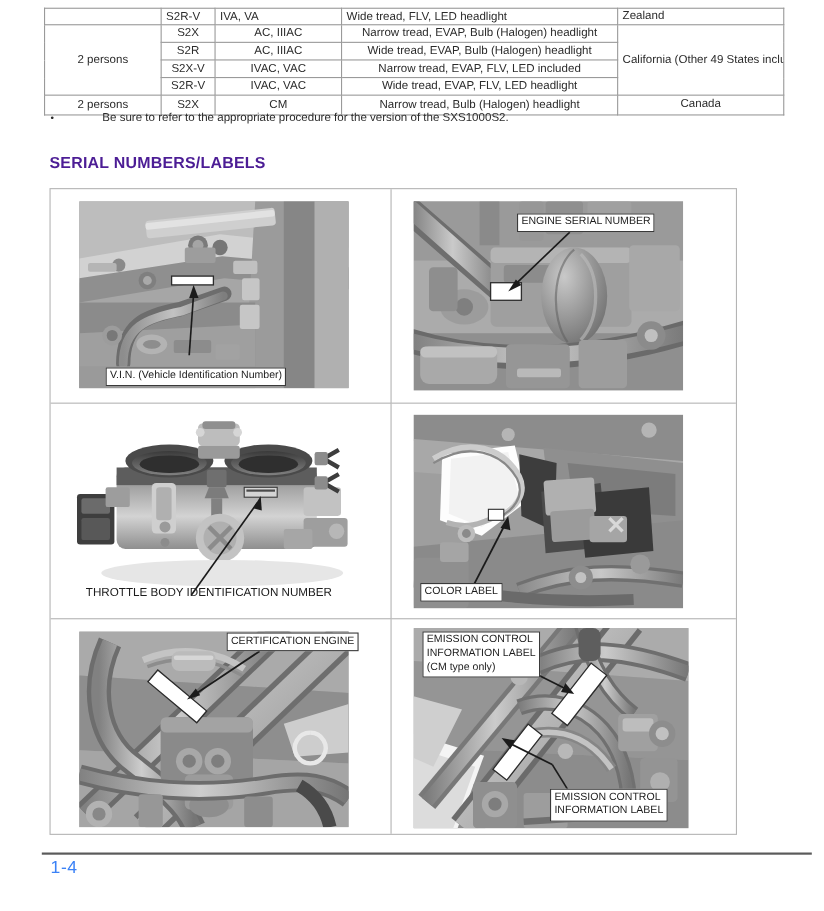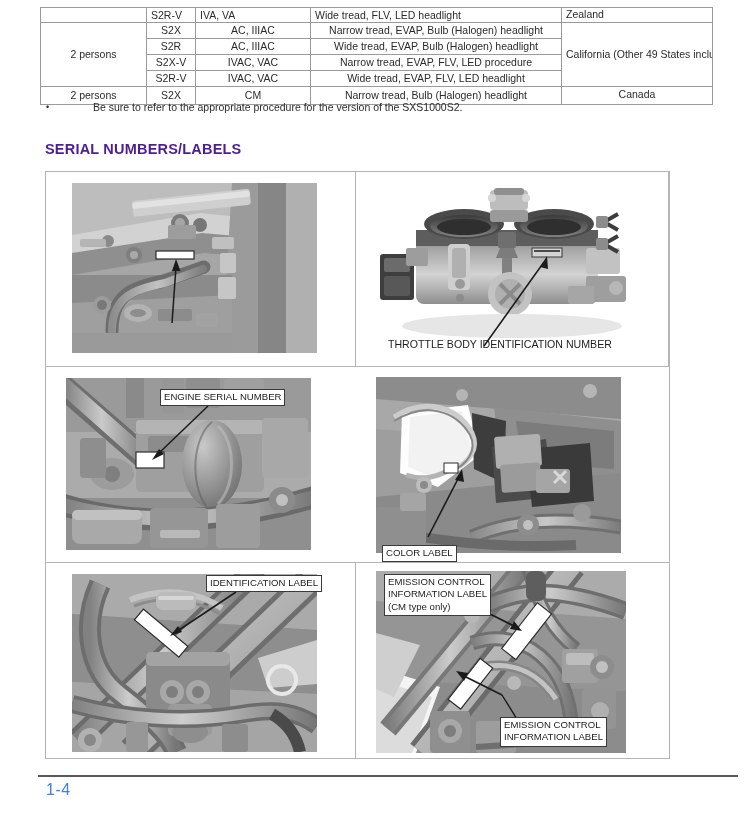--- a/index.html
+++ b/index.html
@@ -165,21 +165,21 @@
         <td class="c-region" rowspan="4">California (Other 49 States included)</td>
       </tr>
       <tr class="r-norm">
         <td class="c-type">S2R</td>
         <td class="c-code">AC, IIIAC</td>
         <td class="c-desc">Wide tread, EVAP, Bulb (Halogen) headlight</td>
       </tr>
       <tr class="r-norm">
         <td class="c-type">S2X-V</td>
         <td class="c-code">IVAC, VAC</td>
-        <td class="c-desc">Narrow tread, EVAP, FLV, LED procedure</td>
+        <td class="c-desc">Narrow tread, EVAP, FLV, LED included</td>
       </tr>
       <tr class="r-norm">
         <td class="c-type">S2R-V</td>
         <td class="c-code">IVAC, VAC</td>
         <td class="c-desc">Wide tread, EVAP, FLV, LED headlight</td>
       </tr>
       <tr class="r-norm">
         <td class="c-persons">2 persons</td>
         <td class="c-type">S2X</td>
         <td class="c-code">CM</td>
@@ -254,20 +254,86 @@
         <rect x="0" y="150" width="160" height="20" fill="#9a9a9a"></rect>
 
         <rect x="84" y="68" width="38" height="8" fill="#ffffff" stroke="#2b2b2b" stroke-width="1.2"></rect>
       </svg>
     </div>
 
     <svg class="leader" style="left:26px; top:11px;" width="245" height="170">
       <line x1="100" y1="140" x2="104" y2="84" stroke="#1b1b1b" stroke-width="1.5"></line>
       <polygon points="104,76 100,88 108.5,88" fill="#1b1b1b"></polygon>
     </svg>
+    <div class="callout" style="left:50px; top:162px;">
+      <span>V.I.N. (Vehicle Identification Number)</span>
+    </div>
+  </div>
+
+  <div class="fig-cell col-2 row-1">
+    <div class="photo" style="left:20px; top:11px; width:245px; height:172px;">
+      <svg width="245" height="172" viewBox="0 0 245 172" style="display:block">
+        <defs>
+          <linearGradient id="g2a" x1="0" y1="0" x2="1" y2="0">
+            <stop offset="0" stop-color="#7d7d7d"></stop>
+              <stop offset="0.45" stop-color="#cacaca"></stop>
+              <stop offset="1" stop-color="#767676"></stop>
+          </linearGradient>
+          <radialGradient id="g2b" cx="0.35" cy="0.3" r="0.8">
+            <stop offset="0" stop-color="#c9c9c9"></stop>
+              <stop offset="1" stop-color="#6e6e6e"></stop>
+          </radialGradient>
+        </defs>
+        <rect width="245" height="172" fill="#a3a3a3"></rect>
+        <rect x="0" y="0" width="245" height="54" fill="#9a9a9a"></rect>
+        <rect x="0" y="54" width="245" height="66" fill="#ababab"></rect>
+        <rect x="0" y="120" width="245" height="52" fill="#8f8f8f"></rect>
+
+        <path d="M-6 6 L86 86" stroke="#6e6e6e" stroke-width="24" fill="none" stroke-linecap="round"></path>
+        <path d="M-4 6 L84 84" stroke="url(#g2a)" stroke-width="16" fill="none" stroke-linecap="round"></path>
+        <rect x="60" y="0" width="18" height="40" fill="#8a8a8a"></rect>
+        <rect x="96" y="0" width="22" height="36" rx="3" fill="#979797"></rect>
+        <rect x="120" y="0" width="34" height="30" rx="3" fill="#8f8f8f"></rect>
+        <rect x="158" y="0" width="40" height="26" rx="3" fill="#a0a0a0"></rect>
+
+        <rect x="70" y="42" width="128" height="72" rx="5" fill="#9f9f9f"></rect>
+        <rect x="70" y="42" width="128" height="14" rx="4" fill="#b4b4b4"></rect>
+        <rect x="82" y="58" width="42" height="16" rx="3" fill="#8c8c8c"></rect>
+        <rect x="130" y="58" width="30" height="14" rx="3" fill="#929292"></rect>
+
+        <ellipse cx="146" cy="86" rx="30" ry="44" fill="url(#g2b)"></ellipse>
+        <path d="M146 44 C126 60 124 106 140 128" stroke="#5e5e5e" stroke-width="2" fill="none" opacity="0.55"></path>
+        <path d="M152 48 C170 66 170 106 152 126" stroke="#bdbdbd" stroke-width="3" fill="none" opacity="0.6"></path>
+
+        <ellipse cx="46" cy="96" rx="22" ry="16" fill="#9c9c9c"></ellipse>
+        <circle cx="46" cy="96" r="8" fill="#7f7f7f"></circle>
+        <rect x="14" y="60" width="26" height="40" rx="4" fill="#8e8e8e"></rect>
+
+        <path d="M-6 126 C70 150 160 146 252 118" stroke="#6a6a6a" stroke-width="22" fill="none"></path>
+        <path d="M-6 126 C70 148 160 144 252 118" stroke="url(#g2a)" stroke-width="14" fill="none"></path>
+
+        <rect x="6" y="132" width="70" height="34" rx="8" fill="#a9a9a9"></rect>
+        <rect x="6" y="132" width="70" height="10" rx="5" fill="#c1c1c1"></rect>
+        <rect x="84" y="130" width="58" height="40" rx="4" fill="#969696"></rect>
+        <rect x="94" y="152" width="40" height="8" rx="2" fill="#b9b9b9"></rect>
+        <rect x="150" y="126" width="44" height="44" rx="4" fill="#9d9d9d"></rect>
+        <circle cx="216" cy="122" r="13" fill="#8b8b8b"></circle>
+          <circle cx="216" cy="122" r="6" fill="#c0c0c0"></circle>
+        <rect x="196" y="40" width="46" height="60" rx="4" fill="#a8a8a8"></rect>
+
+        <rect x="70" y="74" width="28" height="16" fill="#ffffff" stroke="#2f2f2f" stroke-width="1.2"></rect>
+      </svg>
+    </div>
+    <svg class="leader" style="left:20px; top:11px;" width="245" height="172">
+      <line x1="142" y1="28" x2="92" y2="76" stroke="#1b1b1b" stroke-width="1.5"></line>
+      <polygon points="86,82 98,76 93,71" fill="#1b1b1b"></polygon>
+    </svg>
+    <div class="callout" style="left:114px; top:22px;">
+      <span>ENGINE SERIAL NUMBER</span>
+    </div>
   </div>
 
   <div class="fig-cell col-1 row-2">
     <div class="photo" style="left:16px; top:14px; width:270px; height:152px; background:#ffffff;">
       <svg width="270" height="152" viewBox="0 0 270 152" style="display:block">
         <defs>
           <linearGradient id="g3body" x1="0" y1="0" x2="0" y2="1">
             <stop offset="0" stop-color="#6d6d6d"></stop>
               <stop offset="0.25" stop-color="#a4a4a4"></stop>
             <stop offset="0.6" stop-color="#d3d3d3"></stop>
@@ -329,83 +395,20 @@
         <rect x="160" y="62" width="30" height="9" fill="#d4d4d4" stroke="#3a3a3a" stroke-width="1"></rect>
         <rect x="162" y="64" width="26" height="2" fill="#4a4a4a"></rect>
       </svg>
     </div>
     <svg class="leader" style="left:16px; top:14px;" width="270" height="168">
       <line x1="112" y1="160" x2="172" y2="76" stroke="#1b1b1b" stroke-width="1.5"></line>
       <polygon points="175,70 168,81 176,83" fill="#1b1b1b"></polygon>
     </svg>
     <div class="callout noborder" style="left:32px; top:166px; font-size:10.6px; padding:0;">
       <span>THROTTLE BODY IDENTIFICATION NUMBER</span>
-    </div>
-  </div>
-
-  <div class="fig-cell col-2 row-1">
-    <div class="photo" style="left:20px; top:11px; width:245px; height:172px;">
-      <svg width="245" height="172" viewBox="0 0 245 172" style="display:block">
-        <defs>
-          <linearGradient id="g2a" x1="0" y1="0" x2="1" y2="0">
-            <stop offset="0" stop-color="#7d7d7d"></stop>
-              <stop offset="0.45" stop-color="#cacaca"></stop>
-              <stop offset="1" stop-color="#767676"></stop>
-          </linearGradient>
-          <radialGradient id="g2b" cx="0.35" cy="0.3" r="0.8">
-            <stop offset="0" stop-color="#c9c9c9"></stop>
-              <stop offset="1" stop-color="#6e6e6e"></stop>
-          </radialGradient>
-        </defs>
-        <rect width="245" height="172" fill="#a3a3a3"></rect>
-        <rect x="0" y="0" width="245" height="54" fill="#9a9a9a"></rect>
-        <rect x="0" y="54" width="245" height="66" fill="#ababab"></rect>
-        <rect x="0" y="120" width="245" height="52" fill="#8f8f8f"></rect>
-
-        <path d="M-6 6 L86 86" stroke="#6e6e6e" stroke-width="24" fill="none" stroke-linecap="round"></path>
-        <path d="M-4 6 L84 84" stroke="url(#g2a)" stroke-width="16" fill="none" stroke-linecap="round"></path>
-        <rect x="60" y="0" width="18" height="40" fill="#8a8a8a"></rect>
-        <rect x="96" y="0" width="22" height="36" rx="3" fill="#979797"></rect>
-        <rect x="120" y="0" width="34" height="30" rx="3" fill="#8f8f8f"></rect>
-        <rect x="158" y="0" width="40" height="26" rx="3" fill="#a0a0a0"></rect>
-
-        <rect x="70" y="42" width="128" height="72" rx="5" fill="#9f9f9f"></rect>
-        <rect x="70" y="42" width="128" height="14" rx="4" fill="#b4b4b4"></rect>
-        <rect x="82" y="58" width="42" height="16" rx="3" fill="#8c8c8c"></rect>
-        <rect x="130" y="58" width="30" height="14" rx="3" fill="#929292"></rect>
-
-        <ellipse cx="146" cy="86" rx="30" ry="44" fill="url(#g2b)"></ellipse>
-        <path d="M146 44 C126 60 124 106 140 128" stroke="#5e5e5e" stroke-width="2" fill="none" opacity="0.55"></path>
-        <path d="M152 48 C170 66 170 106 152 126" stroke="#bdbdbd" stroke-width="3" fill="none" opacity="0.6"></path>
-
-        <ellipse cx="46" cy="96" rx="22" ry="16" fill="#9c9c9c"></ellipse>
-        <circle cx="46" cy="96" r="8" fill="#7f7f7f"></circle>
-        <rect x="14" y="60" width="26" height="40" rx="4" fill="#8e8e8e"></rect>
-
-        <path d="M-6 126 C70 150 160 146 252 118" stroke="#6a6a6a" stroke-width="22" fill="none"></path>
-        <path d="M-6 126 C70 148 160 144 252 118" stroke="url(#g2a)" stroke-width="14" fill="none"></path>
-
-        <rect x="6" y="132" width="70" height="34" rx="8" fill="#a9a9a9"></rect>
-        <rect x="6" y="132" width="70" height="10" rx="5" fill="#c1c1c1"></rect>
-        <rect x="84" y="130" width="58" height="40" rx="4" fill="#969696"></rect>
-        <rect x="94" y="152" width="40" height="8" rx="2" fill="#b9b9b9"></rect>
-        <rect x="150" y="126" width="44" height="44" rx="4" fill="#9d9d9d"></rect>
-        <circle cx="216" cy="122" r="13" fill="#8b8b8b"></circle>
-          <circle cx="216" cy="122" r="6" fill="#c0c0c0"></circle>
-        <rect x="196" y="40" width="46" height="60" rx="4" fill="#a8a8a8"></rect>
-
-        <rect x="70" y="74" width="28" height="16" fill="#ffffff" stroke="#2f2f2f" stroke-width="1.2"></rect>
-      </svg>
-    </div>
-    <svg class="leader" style="left:20px; top:11px;" width="245" height="172">
-      <line x1="142" y1="28" x2="92" y2="76" stroke="#1b1b1b" stroke-width="1.5"></line>
-      <polygon points="86,82 98,76 93,71" fill="#1b1b1b"></polygon>
-    </svg>
-    <div class="callout" style="left:114px; top:22px;">
-      <span>ENGINE SERIAL NUMBER</span>
     </div>
   </div>
 
   <div class="fig-cell col-2 row-2">
     <div class="photo" style="left:20px; top:10px; width:245px; height:176px;">
       <svg width="245" height="176" viewBox="0 0 245 176" style="display:block">
         <defs>
           <linearGradient id="g4a" x1="0" y1="0" x2="1" y2="0">
             <stop offset="0" stop-color="#8a8a8a"></stop>
               <stop offset="0.5" stop-color="#c8c8c8"></stop>
@@ -450,21 +453,21 @@
         <rect x="0" y="130" width="50" height="46" rx="4" fill="#8f8f8f"></rect>
         <rect x="24" y="116" width="26" height="18" rx="3" fill="#a5a5a5"></rect>
 
         <rect x="68" y="86" width="14" height="10" fill="#ffffff" stroke="#2b2b2b" stroke-width="1"></rect>
       </svg>
     </div>
     <svg class="leader" style="left:20px; top:10px;" width="245" height="176">
       <line x1="52" y1="160" x2="84" y2="98" stroke="#1b1b1b" stroke-width="1.6"></line>
       <polygon points="86,92 79,103 88,105" fill="#1b1b1b"></polygon>
     </svg>
-    <div class="callout" style="left:26px; top:178px;">
+    <div class="callout" style="left:26px; top:163px;">
       <span>COLOR LABEL</span>
     </div>
   </div>
 
   <div class="fig-cell col-1 row-3">
     <div class="photo" style="left:26px; top:11px; width:245px; height:178px;">
       <svg width="245" height="178" viewBox="0 0 245 178" style="display:block">
         <defs>
           <linearGradient id="g5a" x1="0" y1="0" x2="1" y2="0">
             <stop offset="0" stop-color="#818181"></stop>
@@ -518,21 +521,21 @@
         <g transform="rotate(40 88 62)">
           <rect x="58" y="52" width="58" height="14" fill="#ffffff" stroke="#2c2c2c" stroke-width="1.2"></rect>
         </g>
       </svg>
     </div>
     <svg class="leader" style="left:26px; top:11px;" width="245" height="178">
       <line x1="164" y1="18" x2="104" y2="58" stroke="#1b1b1b" stroke-width="1.6"></line>
       <polygon points="98,62 110,58 106,52" fill="#1b1b1b"></polygon>
     </svg>
     <div class="callout" style="left:160px; top:12px;">
-      <span>IDENTIFICATION LABEL</span>
+      <span>CERTIFICATION ENGINE</span>
     </div>
   </div>
 
   <div class="fig-cell col-2 row-3">
     <div class="photo" style="left:20px; top:8px; width:250px; height:182px;">
       <svg width="250" height="182" viewBox="0 0 250 182" style="display:block">
         <defs>
           <linearGradient id="g6a" x1="0" y1="0" x2="1" y2="0">
             <stop offset="0" stop-color="#7c7c7c"></stop>
               <stop offset="0.45" stop-color="#cbcbcb"></stop>

